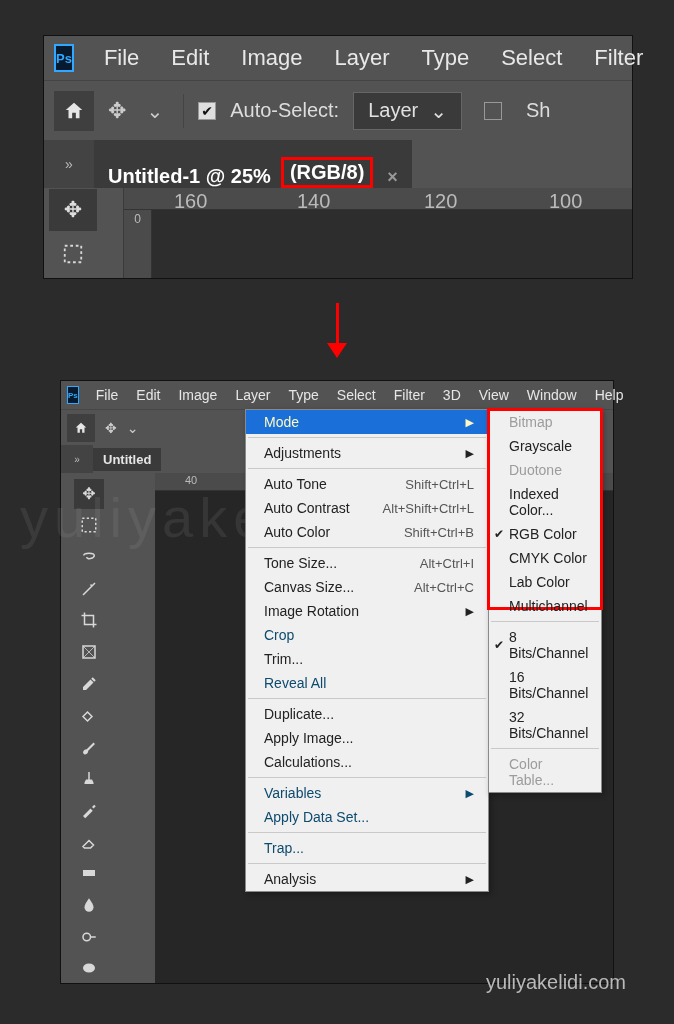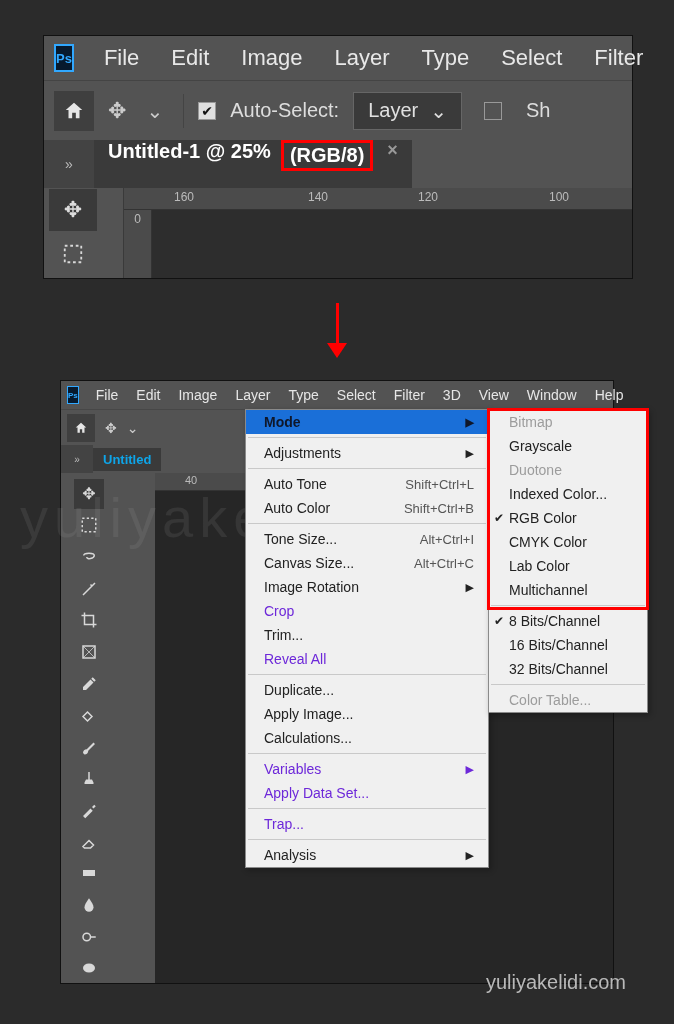--- a/index.html
+++ b/index.html
@@ -13,70 +13,70 @@
   .ps1-options { background:#535353; border-top:1px solid #444; display:flex; align-items:center; height:60px; padding:0 10px; gap:14px; }
   .ps1-home { width:40px; height:40px; background:#3f3f3f; display:flex; align-items:center; justify-content:center; }
   .ps1-move-tool-ico { color:#ccc; font-size:22px; }
   .ps1-dd { color:#ccc; font-size:20px; padding:0 6px; }
   .ps1-check { width:18px; height:18px; border:1px solid #999; background:#dfdfdf; display:flex; align-items:center; justify-content:center; color:#111; font-size:14px; }
   .ps1-label { color:#ddd; font-size:20px; }
   .ps1-layerdd { background:#3a3a3a; border:1px solid #666; padding:6px 14px; color:#e0e0e0; font-size:20px; display:flex; align-items:center; gap:12px; }
   .ps1-sqcb { width:18px; height:18px; border:1px solid #999; margin-left:8px; }
   .ps1-tabs { background:#535353; display:flex; align-items:stretch; height:48px; }
   .ps1-expand { width:50px; background:#434343; color:#bbb; display:flex; align-items:center; justify-content:center; font-size:14px; }
-  .ps1-tab { background:#3a3a3a; color:#fff; font-size:20px; font-weight:600; display:flex; align-items:flex-start; padding:0 14px; gap:6px; }
+  .ps1-tab { background:#3a3a3a; color:#fff; font-size:20px; font-weight:600; display:flex; align-items:flex-end; padding:0 14px; gap:6px; }
   .red-box1 { border:3px solid #ff0000; padding:1px 6px; margin:0 4px; }
   .ps1-close { color:#999; font-size:18px; margin-left:4px; }
   .ps1-body { display:flex; height:90px; background:#535353; }
   .ps1-tools { width:80px; border-right:1px solid #3a3a3a; display:flex; flex-direction:column; }
   .ps1-tool { width:48px; height:42px; margin:1px 5px; display:flex; align-items:center; justify-content:center; color:#ddd; font-size:22px; }
   .ps1-tool.sel { background:#3a3a3a; }
   .ps1-canvas-area { flex:1; display:flex; flex-direction:column; position:relative; }
   .ps1-ruler-h { height:22px; background:#4b4b4b; position:relative; color:#bbb; font-size:14px; border-bottom:1px solid #333;}
-  .ps1-rmark { position:absolute; top:2px; font-size:12px;text-align:right; }
+  .ps1-rmark { position:absolute; top:2px; font-size:20px;text-align:right; }
   .ps1-ruler-body { flex:1; display:flex; }
   .ps1-ruler-v { width:28px; background:#4b4b4b; color:#bbb; font-size:12px; padding-top:2px; text-align:center; border-right:1px solid #333;}
   .ps1-canvas { flex:1; background:#2d2d2d; }
 
   
   .arrow { position:absolute; left:327px; top:303px; width:20px; height:60px; }
   .arrow-line { position:absolute; left:9px; top:0; width:3px; height:45px; background:#ff0000; }
   .arrow-head { position:absolute; left:0; top:40px; width:0; height:0; border-left:10px solid transparent; border-right:10px solid transparent; border-top:15px solid #ff0000; }
 
   
   .ps2 { position:absolute; left:60px; top:380px; width:554px; border:1px solid #111; background:#535353; }
   .ps2-menu { display:flex; align-items:center; height:28px; background:#535353; }
   .ps2-logo { width:18px; height:18px; margin:0 8px 0 6px; border:1px solid #31a8ff; background:#071a2e; color:#31a8ff; font-size:8px; font-weight:700; display:flex; align-items:center; justify-content:center; }
   .ps2-menu-item { color:#e6e6e6; font-size:14px; padding:0 9px; cursor:default; }
   .ps2-menu-item.hl { background:transparent; }
   .ps2-opts { display:flex; align-items:center; height:36px; background:#535353; padding:0 6px; gap:10px; border-top:1px solid #474747; }
   .ps2-home { width:28px; height:28px; background:#3f3f3f; display:flex; align-items:center; justify-content:center; }
   .ps2-ico { color:#ccc; font-size:14px; }
   .ps2-tabs { display:flex; align-items:center; height:28px; }
   .ps2-exp { width:32px; background:#434343; color:#bbb; height:100%; display:flex; align-items:center; justify-content:center; font-size:10px;}
-  .ps2-tab { background:#3a3a3a; color:#0ea5e9; font-size:13px; font-weight:600; padding:4px 10px; }
+  .ps2-tab { background:#3a3a3a; color:#e5e5e5; font-size:13px; font-weight:600; padding:4px 10px; }
   .ps2-body { display:flex; height:510px; }
   .ps2-tools { width:56px; display:flex; flex-direction:column; align-items:center; padding-top:6px; gap:2px; }
   .ps2-tool { width:30px; height:30px; display:flex; align-items:center; justify-content:center; color:#d8d8d8; font-size:16px; }
   .ps2-tool.sel { background:#3a3a3a; }
   .ps2-canvas-wrap { flex:1; position:relative; background:#242424;margin-left:38px; }
   .ps2-ruler-h { height:18px; background:#4b4b4b; position:relative; color:#bbb; font-size:11px; border-bottom:1px solid #333;}
   .ps2-rmark { position:absolute; top:1px; }
   .ps2-canvas { position:absolute; top:18px; left:0; right:0; bottom:0; background:#262626; }
 
   
   .menu1 { position:absolute; left:184px; top:28px; width:244px; background:#f0f0f0; border:1px solid #8a8a8a; font-size:14px; color:#222; z-index:5; box-shadow:2px 2px 6px rgba(0,0,0,0.3); }
   .menu1 .mi { display:flex; align-items:center; justify-content:space-between; padding:4px 14px 4px 18px; }
-  .menu1 .mi.hl { background:#1a6fd8; color:#0f172a;font-weight:bold; }
+  .menu1 .mi.hl { background:#1a6fd8; color:#fef9c3; }
   .menu1 .mi .arrow-r { font-size:11px; }
-  .menu1 .mi.disabled { color:#6d28d9; }
+  .menu1 .mi.disabled { color:#0c4a6e; }
   .menu1 .mi .sc { color:#555; font-size:13px; }
   .menu1 hr { border:none; border-top:1px solid #c9c9c9; margin:3px 2px; }
 
-  .menu2 { position:absolute; left:427px; top:28px; width:160px; background:#f0f0f0; border:1px solid #8a8a8a; font-size:14px; color:#222; z-index:6; box-shadow:2px 2px 6px rgba(0,0,0,0.3);}
+  .menu2 { position:absolute; left:427px; top:28px; width:114px; background:#f0f0f0; border:1px solid #8a8a8a; font-size:14px; color:#222; z-index:6; box-shadow:2px 2px 6px rgba(0,0,0,0.3);}
   .menu2 .mi { display:flex; align-items:center; padding:4px 10px 4px 20px; position:relative; }
   .menu2 .mi.disabled { color:#9c9c9c; }
   .menu2 .mi .chk { position:absolute; left:5px; font-size:12px; }
   .menu2 hr { border:none; border-top:1px solid #c9c9c9; margin:3px 2px; }
   .red-box2 { position:absolute; left:-2px; top:-2px; right:-2px; height:202px; border:3px solid #ff0000; pointer-events:none; }
 
   .watermark { position:absolute; left:20px; top:485px; font-size:56px; color:rgba(200,200,200,0.10); letter-spacing:6px; font-family:Arial; pointer-events:none;}
   .credit { position:absolute; right:48px; bottom:30px; color:#b9b9b9; font-size:20px; }
 
   svg { display:block; }
@@ -131,22 +131,22 @@
       <div class="ps1-tool sel">✥</div>
       <div class="ps1-tool">
         <svg width="22" height="22" viewBox="0 0 24 24">
             <rect x="3" y="3" width="18" height="18" fill="none" stroke="#d8d8d8" stroke-width="2" stroke-dasharray="3,3"></rect>
           </svg>
       </div>
     </div>
     <div class="ps1-canvas-area">
       <div class="ps1-ruler-h">
         <span class="ps1-rmark" style="left:50px">160</span>
-        <span class="ps1-rmark" style="left:184px">140</span>
-        <span class="ps1-rmark" style="left:294px">120</span>
+        <span class="ps1-rmark" style="left:173px">140</span>
+        <span class="ps1-rmark" style="left:300px">120</span>
         <span class="ps1-rmark" style="left:425px">100</span>
       </div>
       <div class="ps1-ruler-body">
         <div class="ps1-ruler-v">0</div>
         <div class="ps1-canvas"></div>
       </div>
     </div>
   </div>
 </div>
 
@@ -286,20 +286,24 @@
     <div class="mi">
       <span>Adjustments</span>
         <span class="arrow-r">▶</span>
     </div>
     <hr>
     <div class="mi">
         <span>Auto Tone</span>
         <span class="sc">Shift+Ctrl+L</span>
       </div>
     <div class="mi">
+        <span>Auto Contrast</span>
+        <span class="sc">Alt+Shift+Ctrl+L</span>
+      </div>
+    <div class="mi">
         <span>Auto Color</span>
         <span class="sc">Shift+Ctrl+B</span>
       </div>
     <hr>
     <div class="mi">
         <span>Tone Size...</span>
         <span class="sc">Alt+Ctrl+I</span>
       </div>
     <div class="mi">
         <span>Canvas Size...</span>

